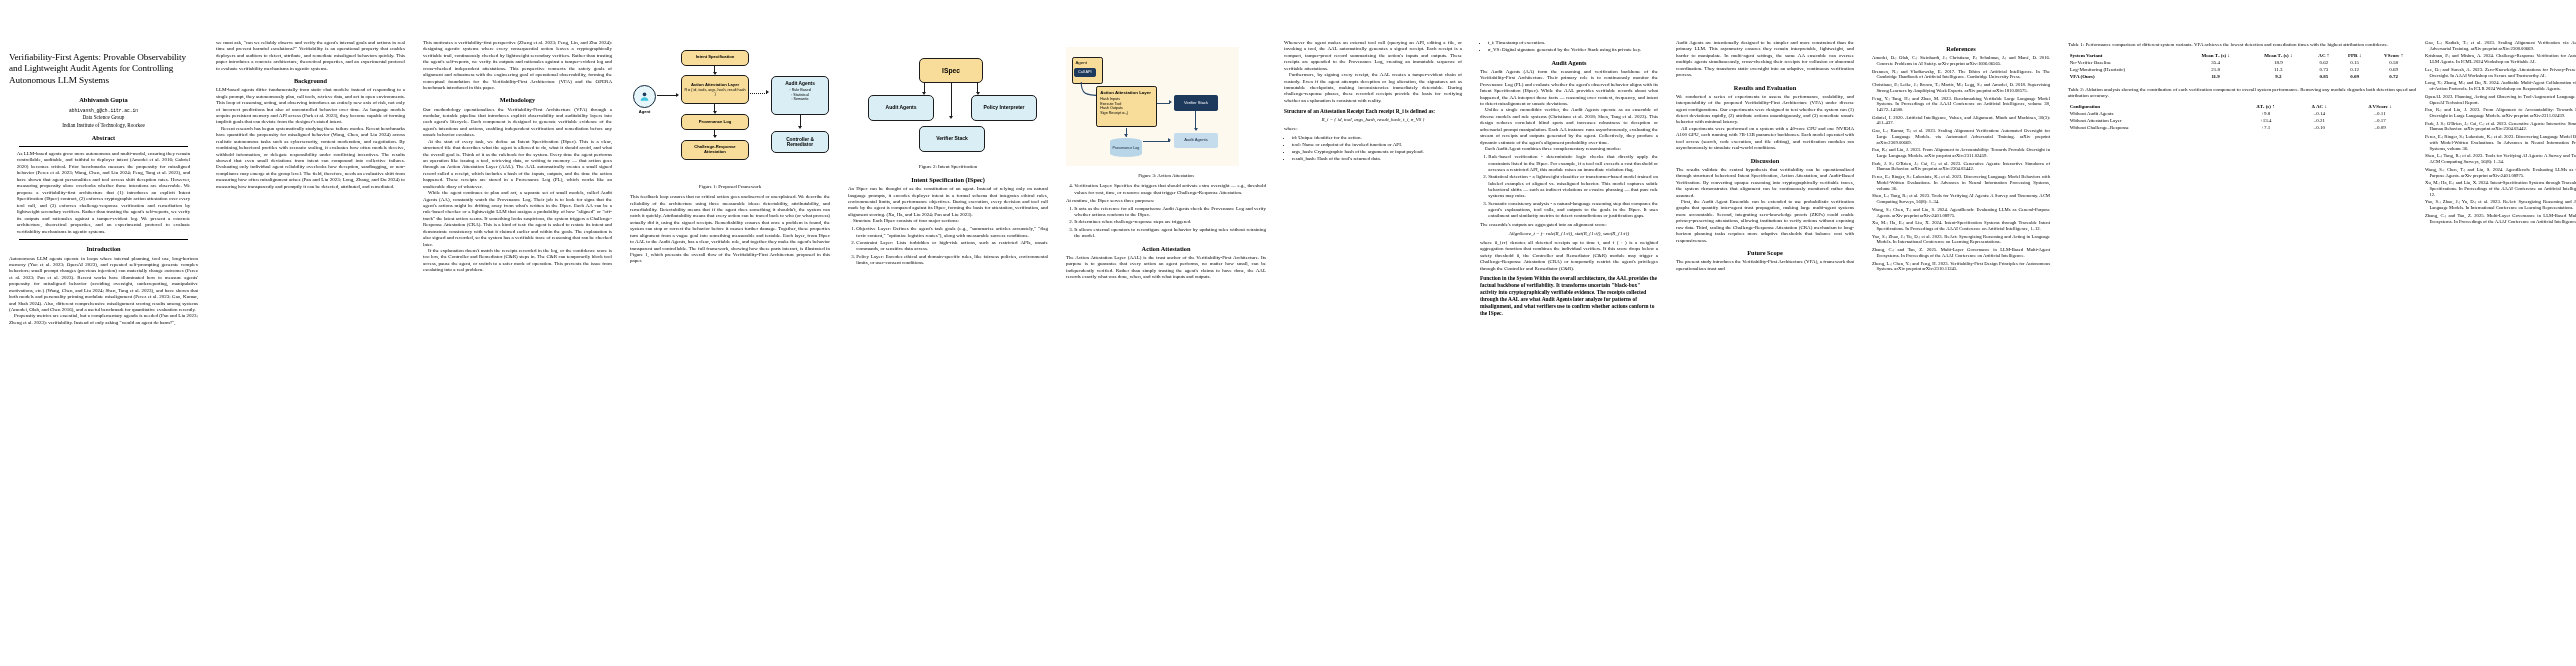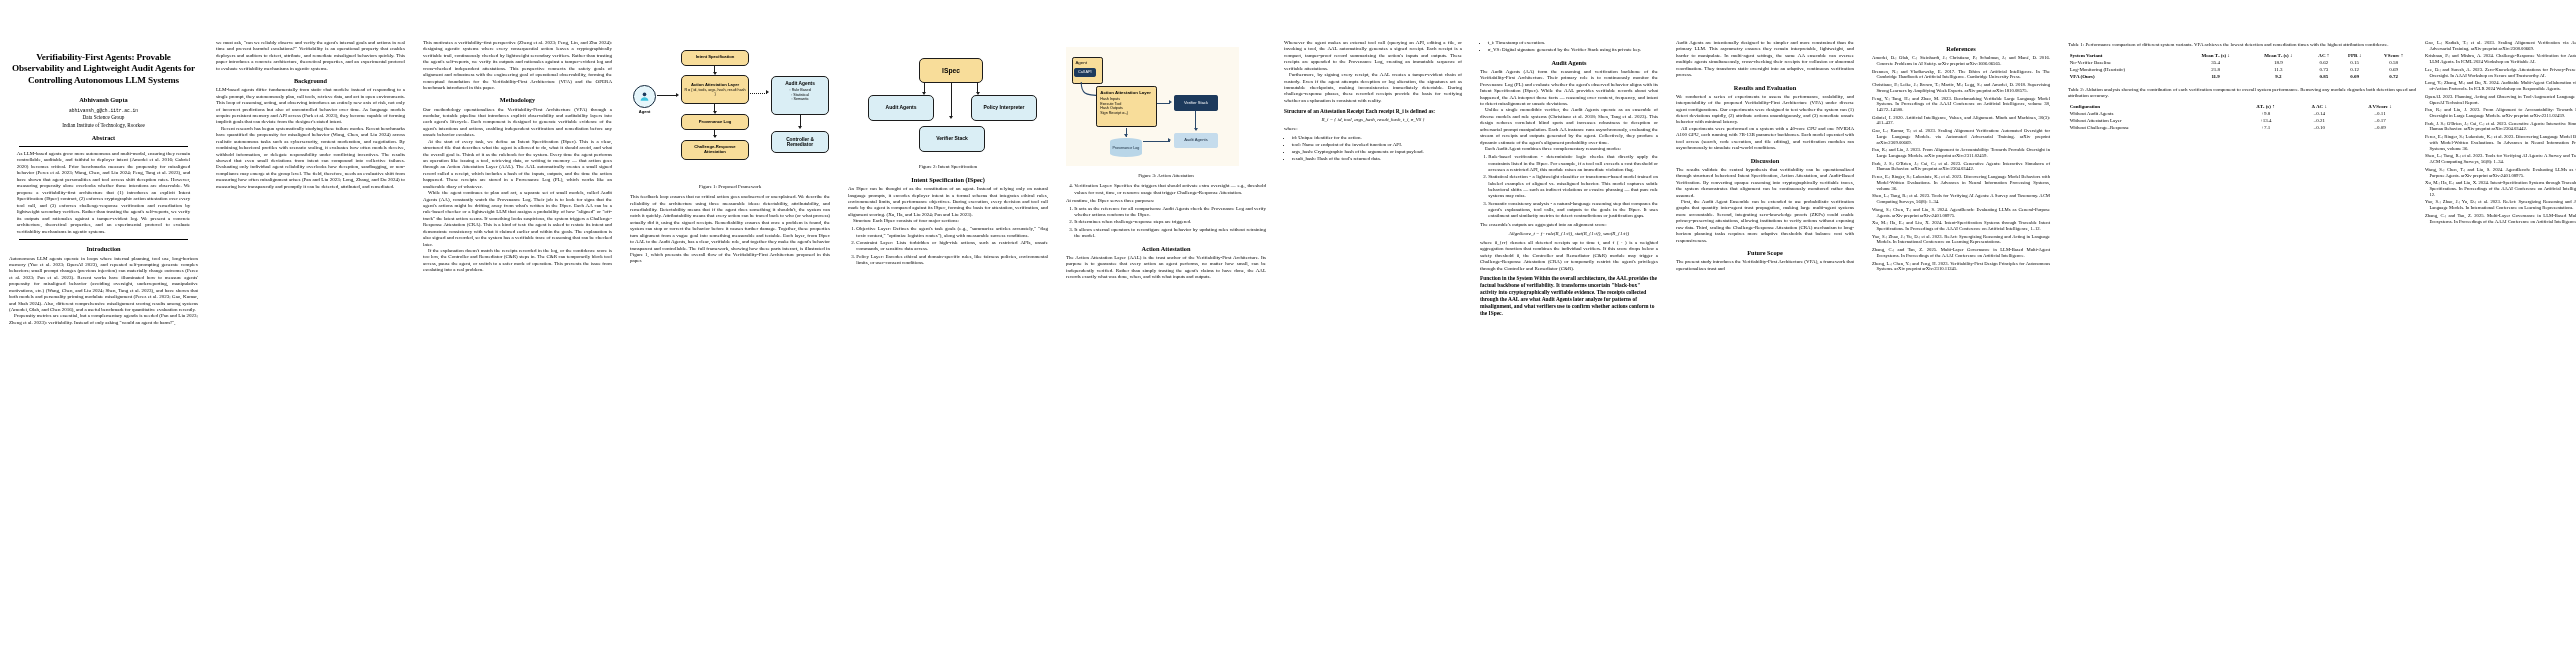--- a/index.html
+++ b/index.html
@@ -41,22 +41,22 @@
     position: relative;
   }
   .col.wide { width: 218px; min-width: 218px; max-width: 218px; }
   .col.narrow { width: 196px; min-width: 196px; max-width: 196px; }
 
   p { margin: 0 0 0 0; text-indent: 5px; }
   p.first { text-indent: 0; }
 
   h1.title {
     font-size: 9.2px;
-    font-weight: bold;
-    text-align: center;
+    font-weight: normal;
+    text-align: left;
     line-height: 1.22;
     margin: 12.2px 0 0 0;
     text-indent: 0;
     letter-spacing: -0.1px;
   }
   .author {
     text-align: center;
     font-size: 6.4px;
     font-weight: bold;
     margin-top: 10px;

